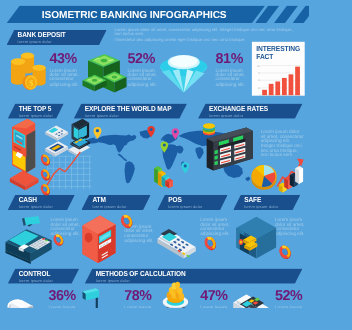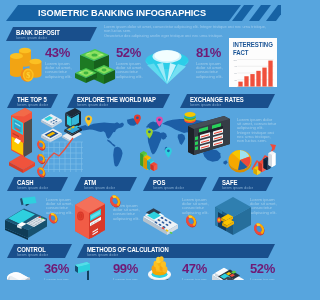--- a/index.html
+++ b/index.html
@@ -108,21 +108,21 @@
   <div class="statblk" style="left:196px;top:46px;">
     <div class="pct">81%</div>
     <div class="lorem" style="top:16px;width:27px;">Lorem ipsum dolor sit amet, consectetur adipiscing elit.</div>
   </div>
 
   <div class="statblk" style="left:44px;top:262px;">
     <div class="pct">36%</div>
     <div class="lorem" style="top:16px;width:27px;">Lorem ipsum dolor sit amet, consectetur adipiscing elit.</div>
   </div>
   <div class="statblk" style="left:113px;top:262px;">
-    <div class="pct">99%</div>
+    <div class="pct">78%</div>
     <div class="lorem" style="top:16px;width:27px;">Lorem ipsum dolor sit amet, consectetur adipiscing elit.</div>
   </div>
   <div class="statblk" style="left:182px;top:262px;">
     <div class="pct">47%</div>
     <div class="lorem" style="top:16px;width:27px;">Lorem ipsum dolor sit amet, consectetur adipiscing elit.</div>
   </div>
   <div class="statblk" style="left:250px;top:262px;">
     <div class="pct">52%</div>
     <div class="lorem" style="top:16px;width:27px;">Lorem ipsum dolor sit amet, consectetur adipiscing elit.</div>
   </div>

